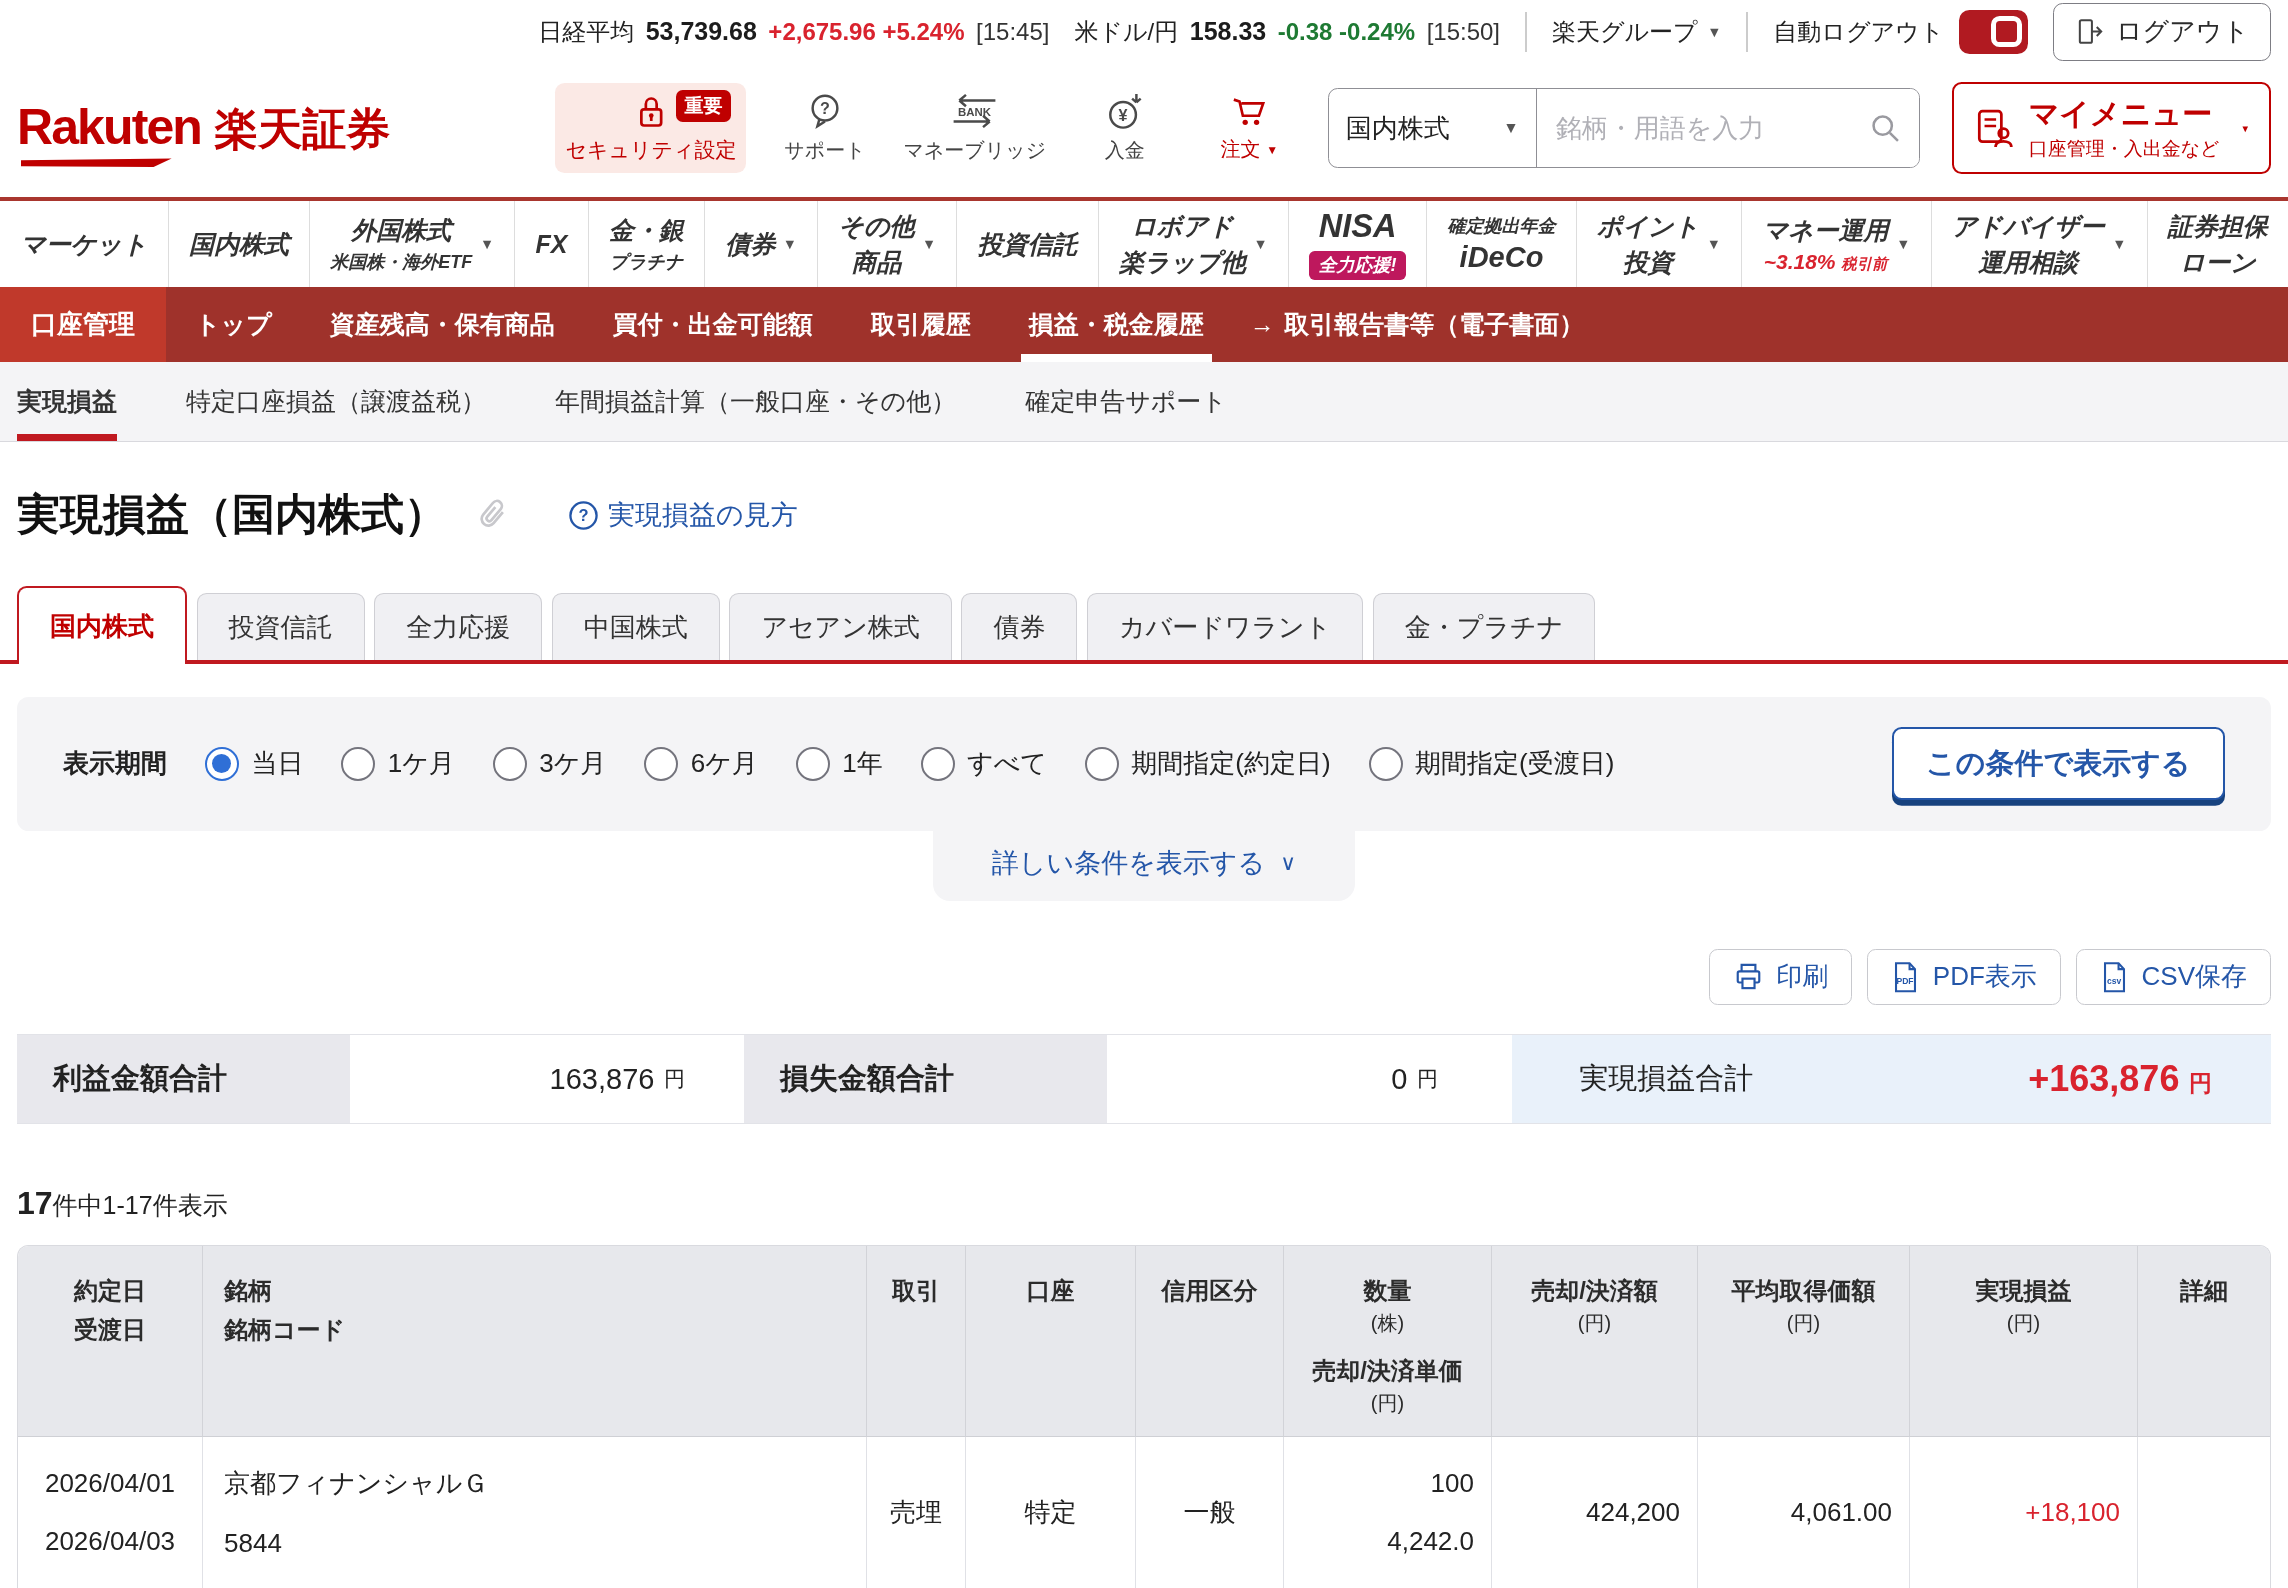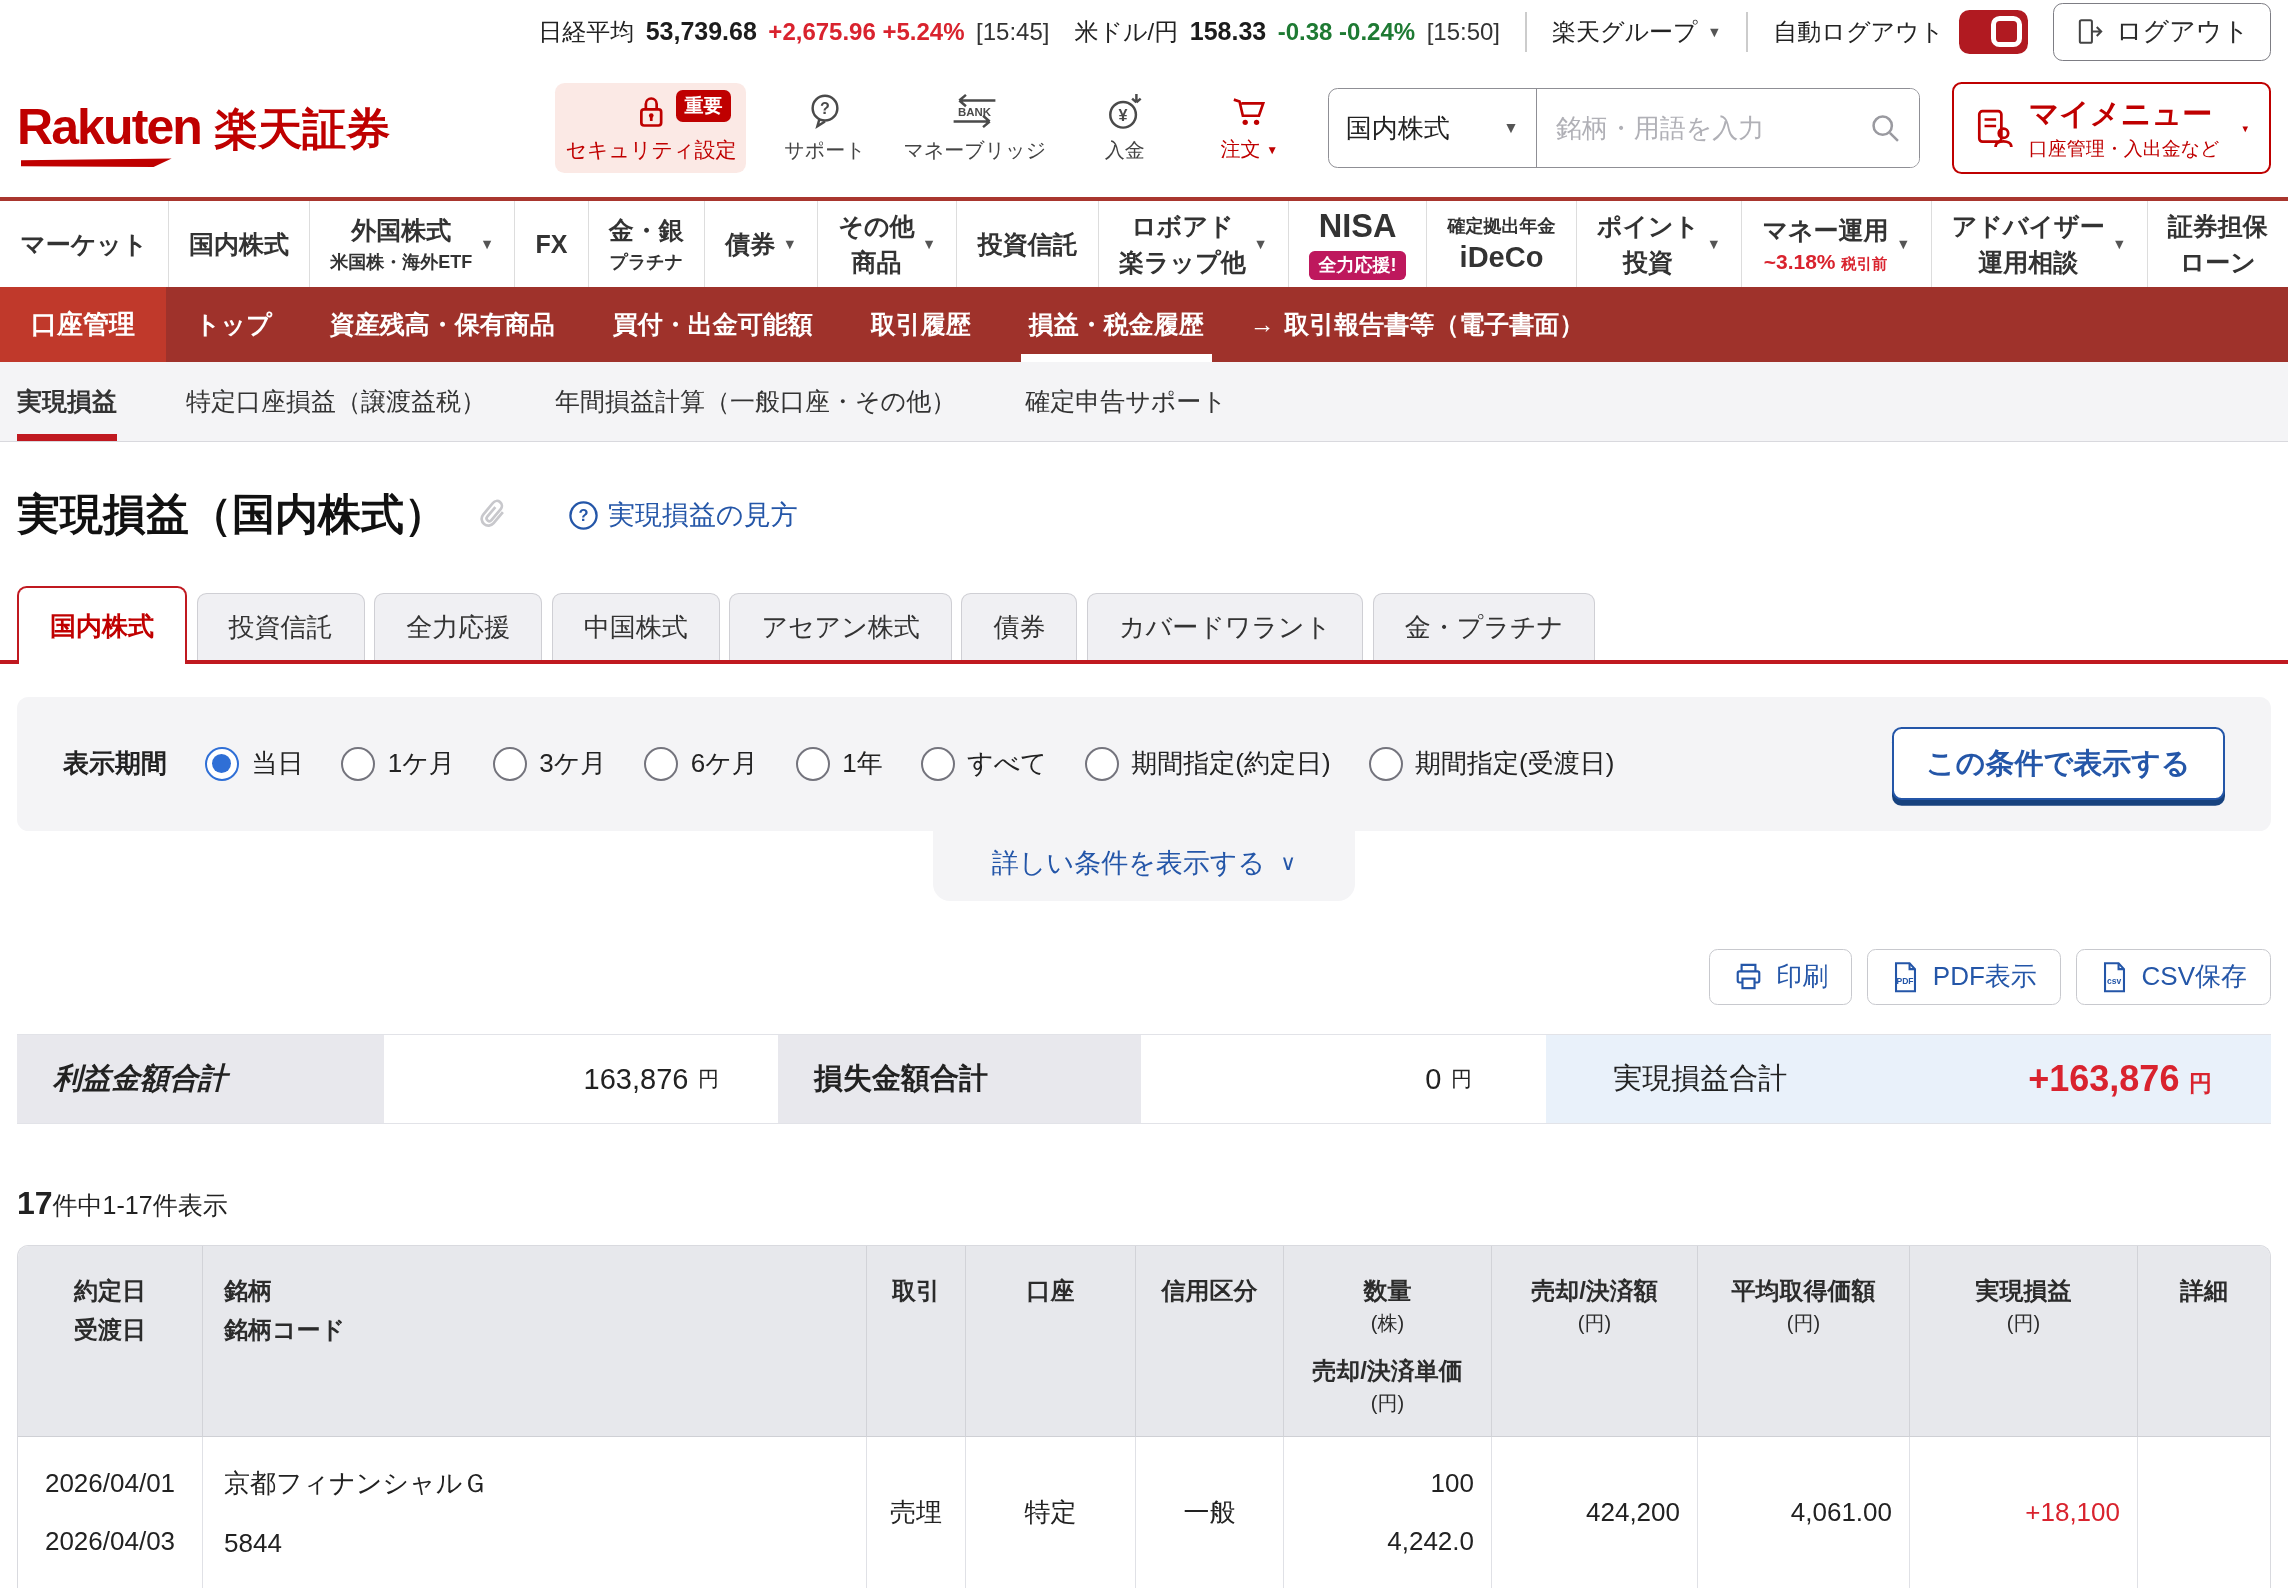--- a/index.html
+++ b/index.html
@@ -42,21 +42,21 @@
 .search-wrap { position:relative; width:382px; }
 .search-wrap input { width:100%; height:100%; border:none; outline:none; font-size:26px; padding:0 63px 0 19px; font-family:inherit; color:#333; }
 .search-wrap input::placeholder { color:#b0b0b6; }
 .search-wrap svg { position:absolute; right:17px; top:23px; }
 .mymenu { display:flex; align-items:center; gap:13.4px; border:2.9px solid #bf0000; border-radius:9.6px; padding:9.6px 19px; color:#bf0000; cursor:pointer; background:#fff; }
 .mymenu-t1 { font-size:30px; font-weight:800; display:block; }
 .mymenu-t2 { font-size:19px; display:block; margin-top:1.9px; }
 .mymenu .crt { color:#bf0000; margin-left:7.6px; }
 
 
-.mainnav { display:flex; border-top:4.8px solid #a9362e; height:90px; background:#fff; align-items:stretch; }
+.mainnav { display:flex; border-top:4.8px solid #a9362e; height:90px; background:#fff; align-items:stretch;font-style:italic; }
 .nav-item { flex:1 1 auto; display:flex; align-items:center; justify-content:center; gap:7.6px; text-align:center; color:#333; font-weight:bold; font-size:25px; padding:0 9.6px; cursor:pointer; }
 .nav-item + .nav-item { border-left:1px solid #ddd; }
 .nav-item .lines { display:flex; flex-direction:column; gap:2.9px; }
 .nav-item .l2 { font-size:18px; }
 .nav-item .l1.xl { font-size:32.5px; font-weight:800; }
 .nav-item .l1.sm { font-size:18px; }
 .nav-item .l2.xl { font-size:29px; }
 .nav-item .l2.red { color:#d9232e; font-size:21px; }
 .nav-item .l2 .sfx { font-size:15.3px; }
 .nav-badge { background:#be185d; color:#fff; font-size:18px; font-weight:bold; padding:2.9px 9.6px; border-radius:5.7px; margin-top:2.9px; }
@@ -100,21 +100,21 @@
 
 
 .export-row { display:flex; justify-content:flex-end; gap:15.3px; padding:48px 17px 0; }
 .exp-btn { display:flex; align-items:center; gap:12.4px; border:1.9px solid #c8c9ce; border-radius:8.6px; background:#fff; color:#2456a8; font-size:26px; padding:9.6px 23px; font-family:inherit; cursor:pointer; }
 
 
 .summary { display:flex; align-items:stretch; margin:29px 17px 0; height:90px; border-top:1px solid #e2e3e8; border-bottom:1px solid #e2e3e8; font-size:29px; }
 .s-label { background:#e8e8ed; display:flex; align-items:center; padding-left:36px; font-weight:bold; }
 .s-val { background:#fff; display:flex; align-items:center; justify-content:flex-end; padding-right:59px; }
 .unit { font-size:21px; margin-left:9.6px; }
-.w1 { width:367px;font-style:italic; } .w2 { width:394px; } .w3 { width:363px; } .w4 { width:390px; }
+.w1 { width:333px; } .w2 { width:394px; } .w3 { width:363px; } .w4 { width:390px; }
 .s-total { flex:1; margin-left:15.3px; background:#e9f1fa; display:flex; align-items:center; padding:0 59px 0 67px; }
 .s-total .val { margin-left:auto; color:#d9232e; font-weight:bold; font-size:36px; }
 .s-total .unit { color:#d9232e; font-size:23px; }
 
 
 .count-line { padding:61px 17px 23px; font-size:25px; }
 .count-num { font-size:32px; font-weight:bold; }
 
 
 .tbl { margin:0 17px; border:1px solid #d9dadf; border-bottom:none; border-radius:11.5px 11.5px 0 0; overflow:hidden; }

